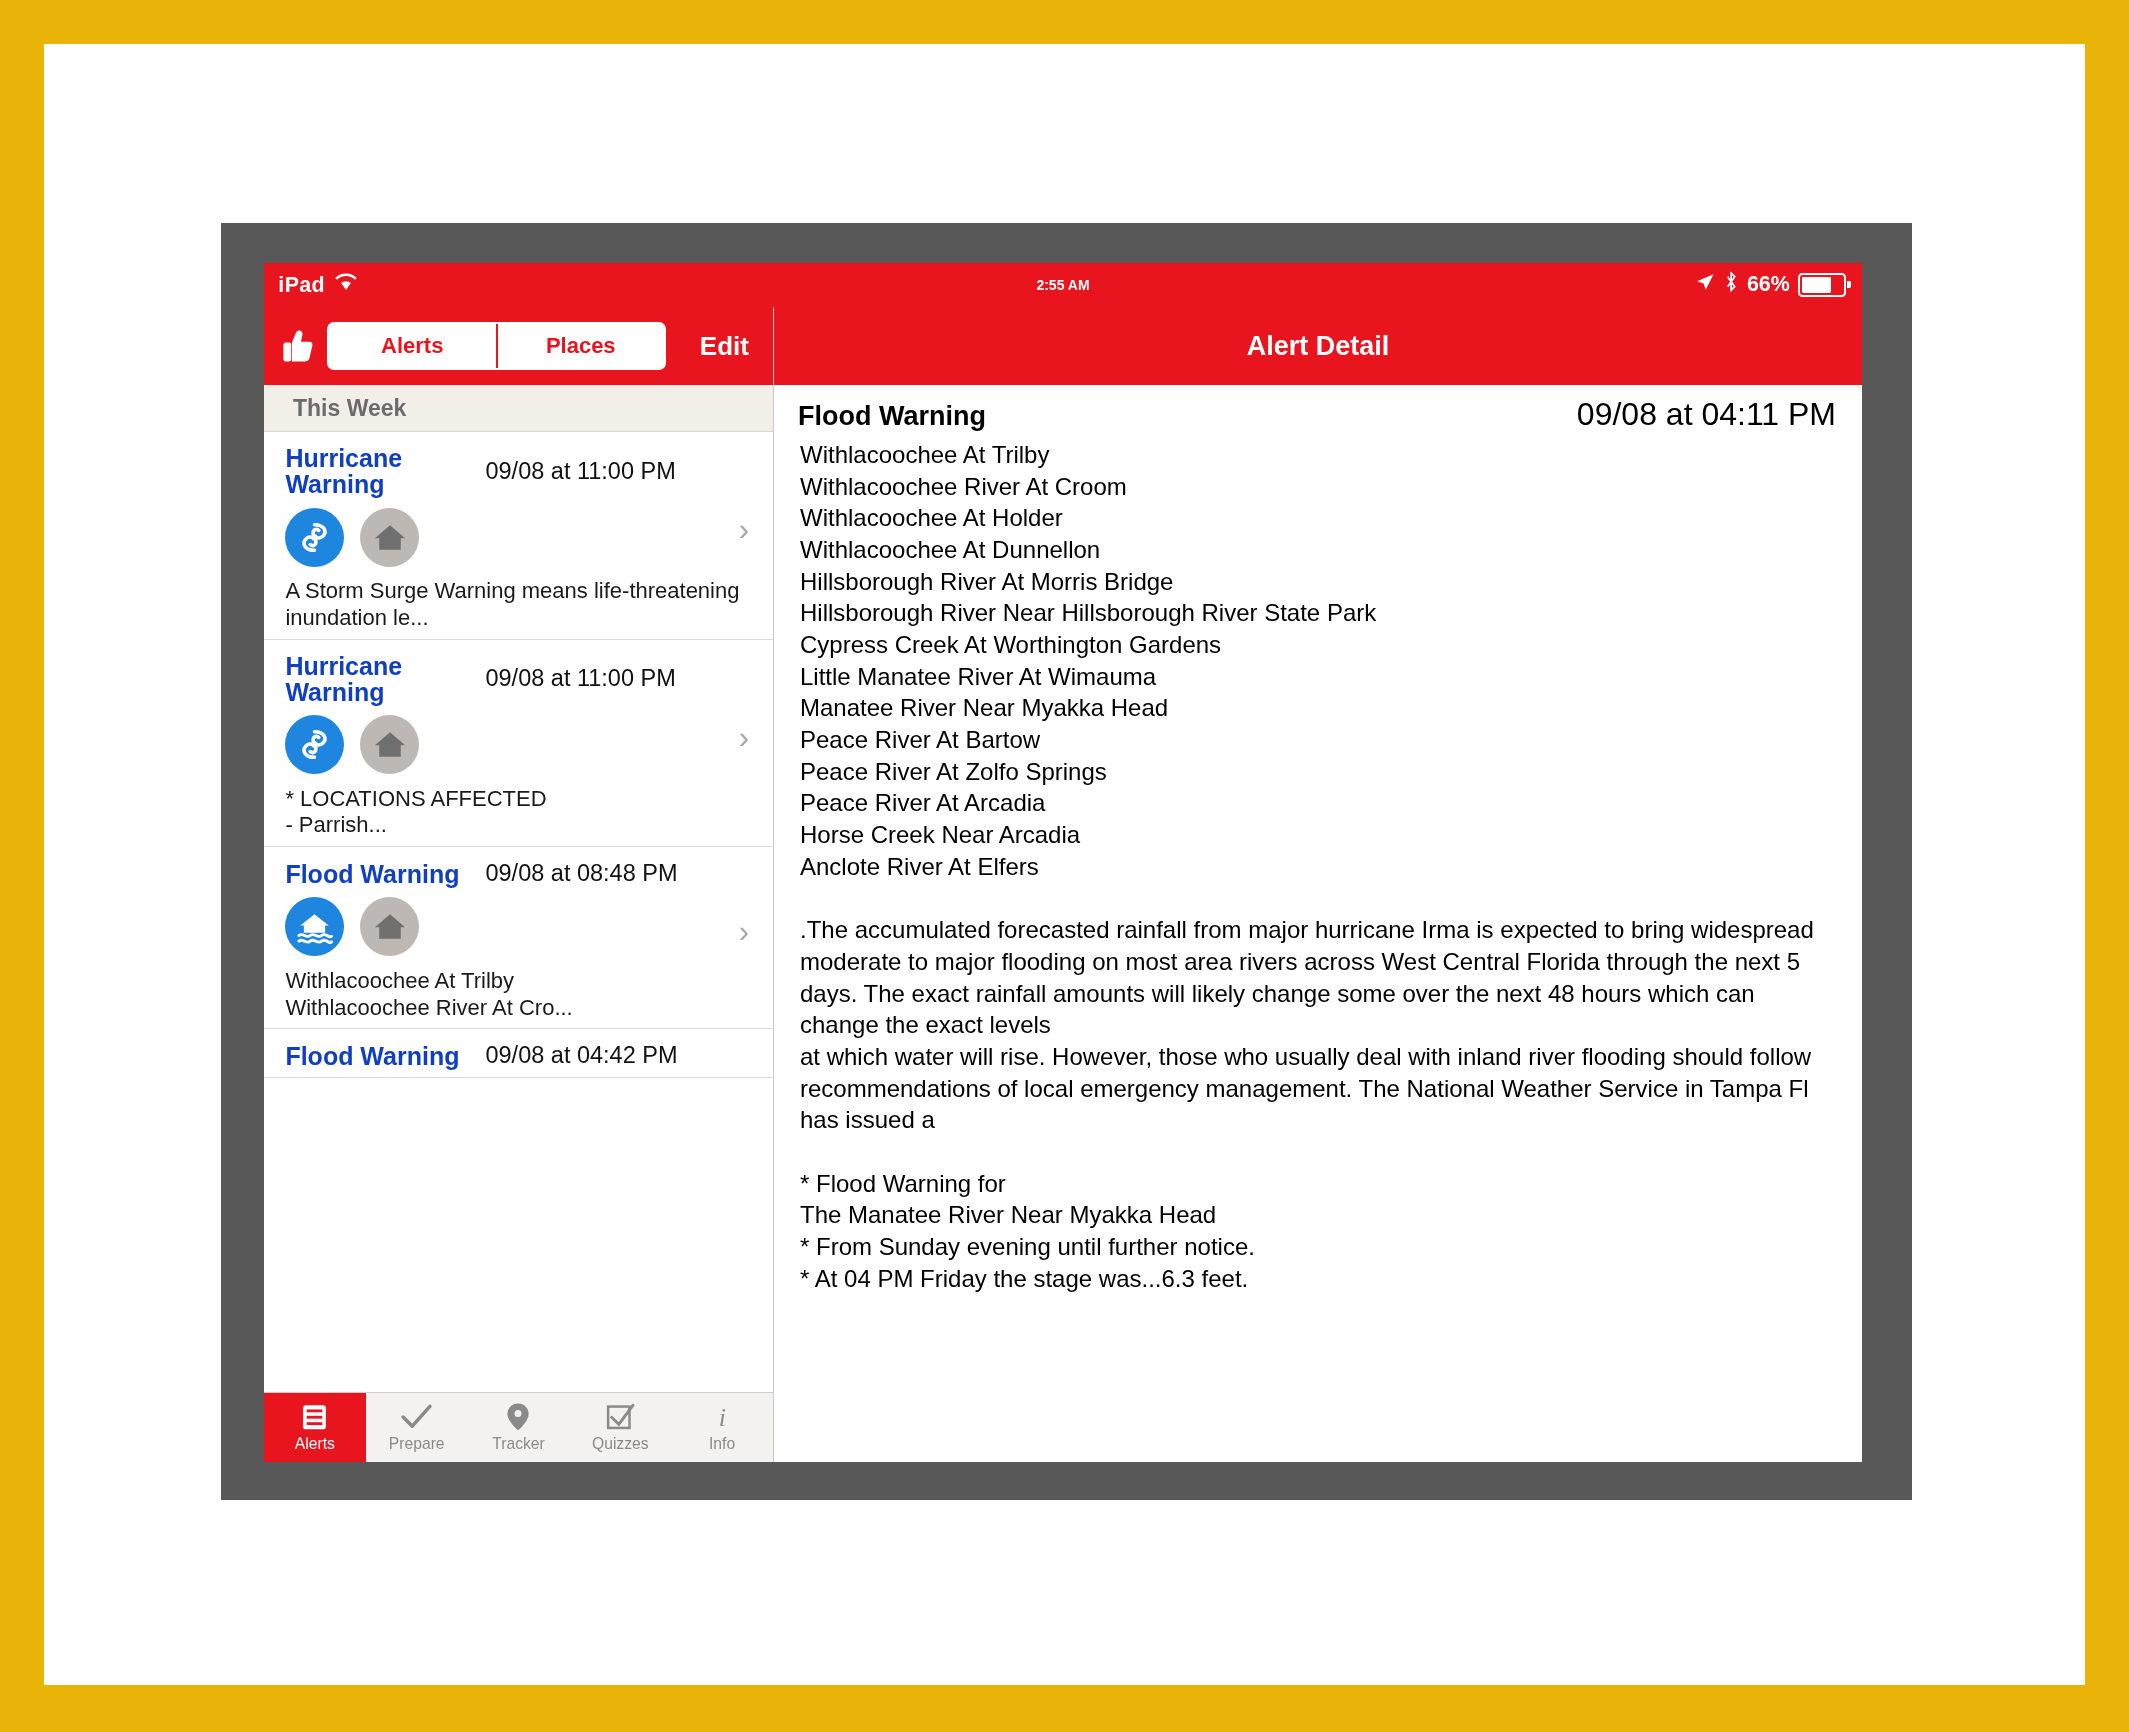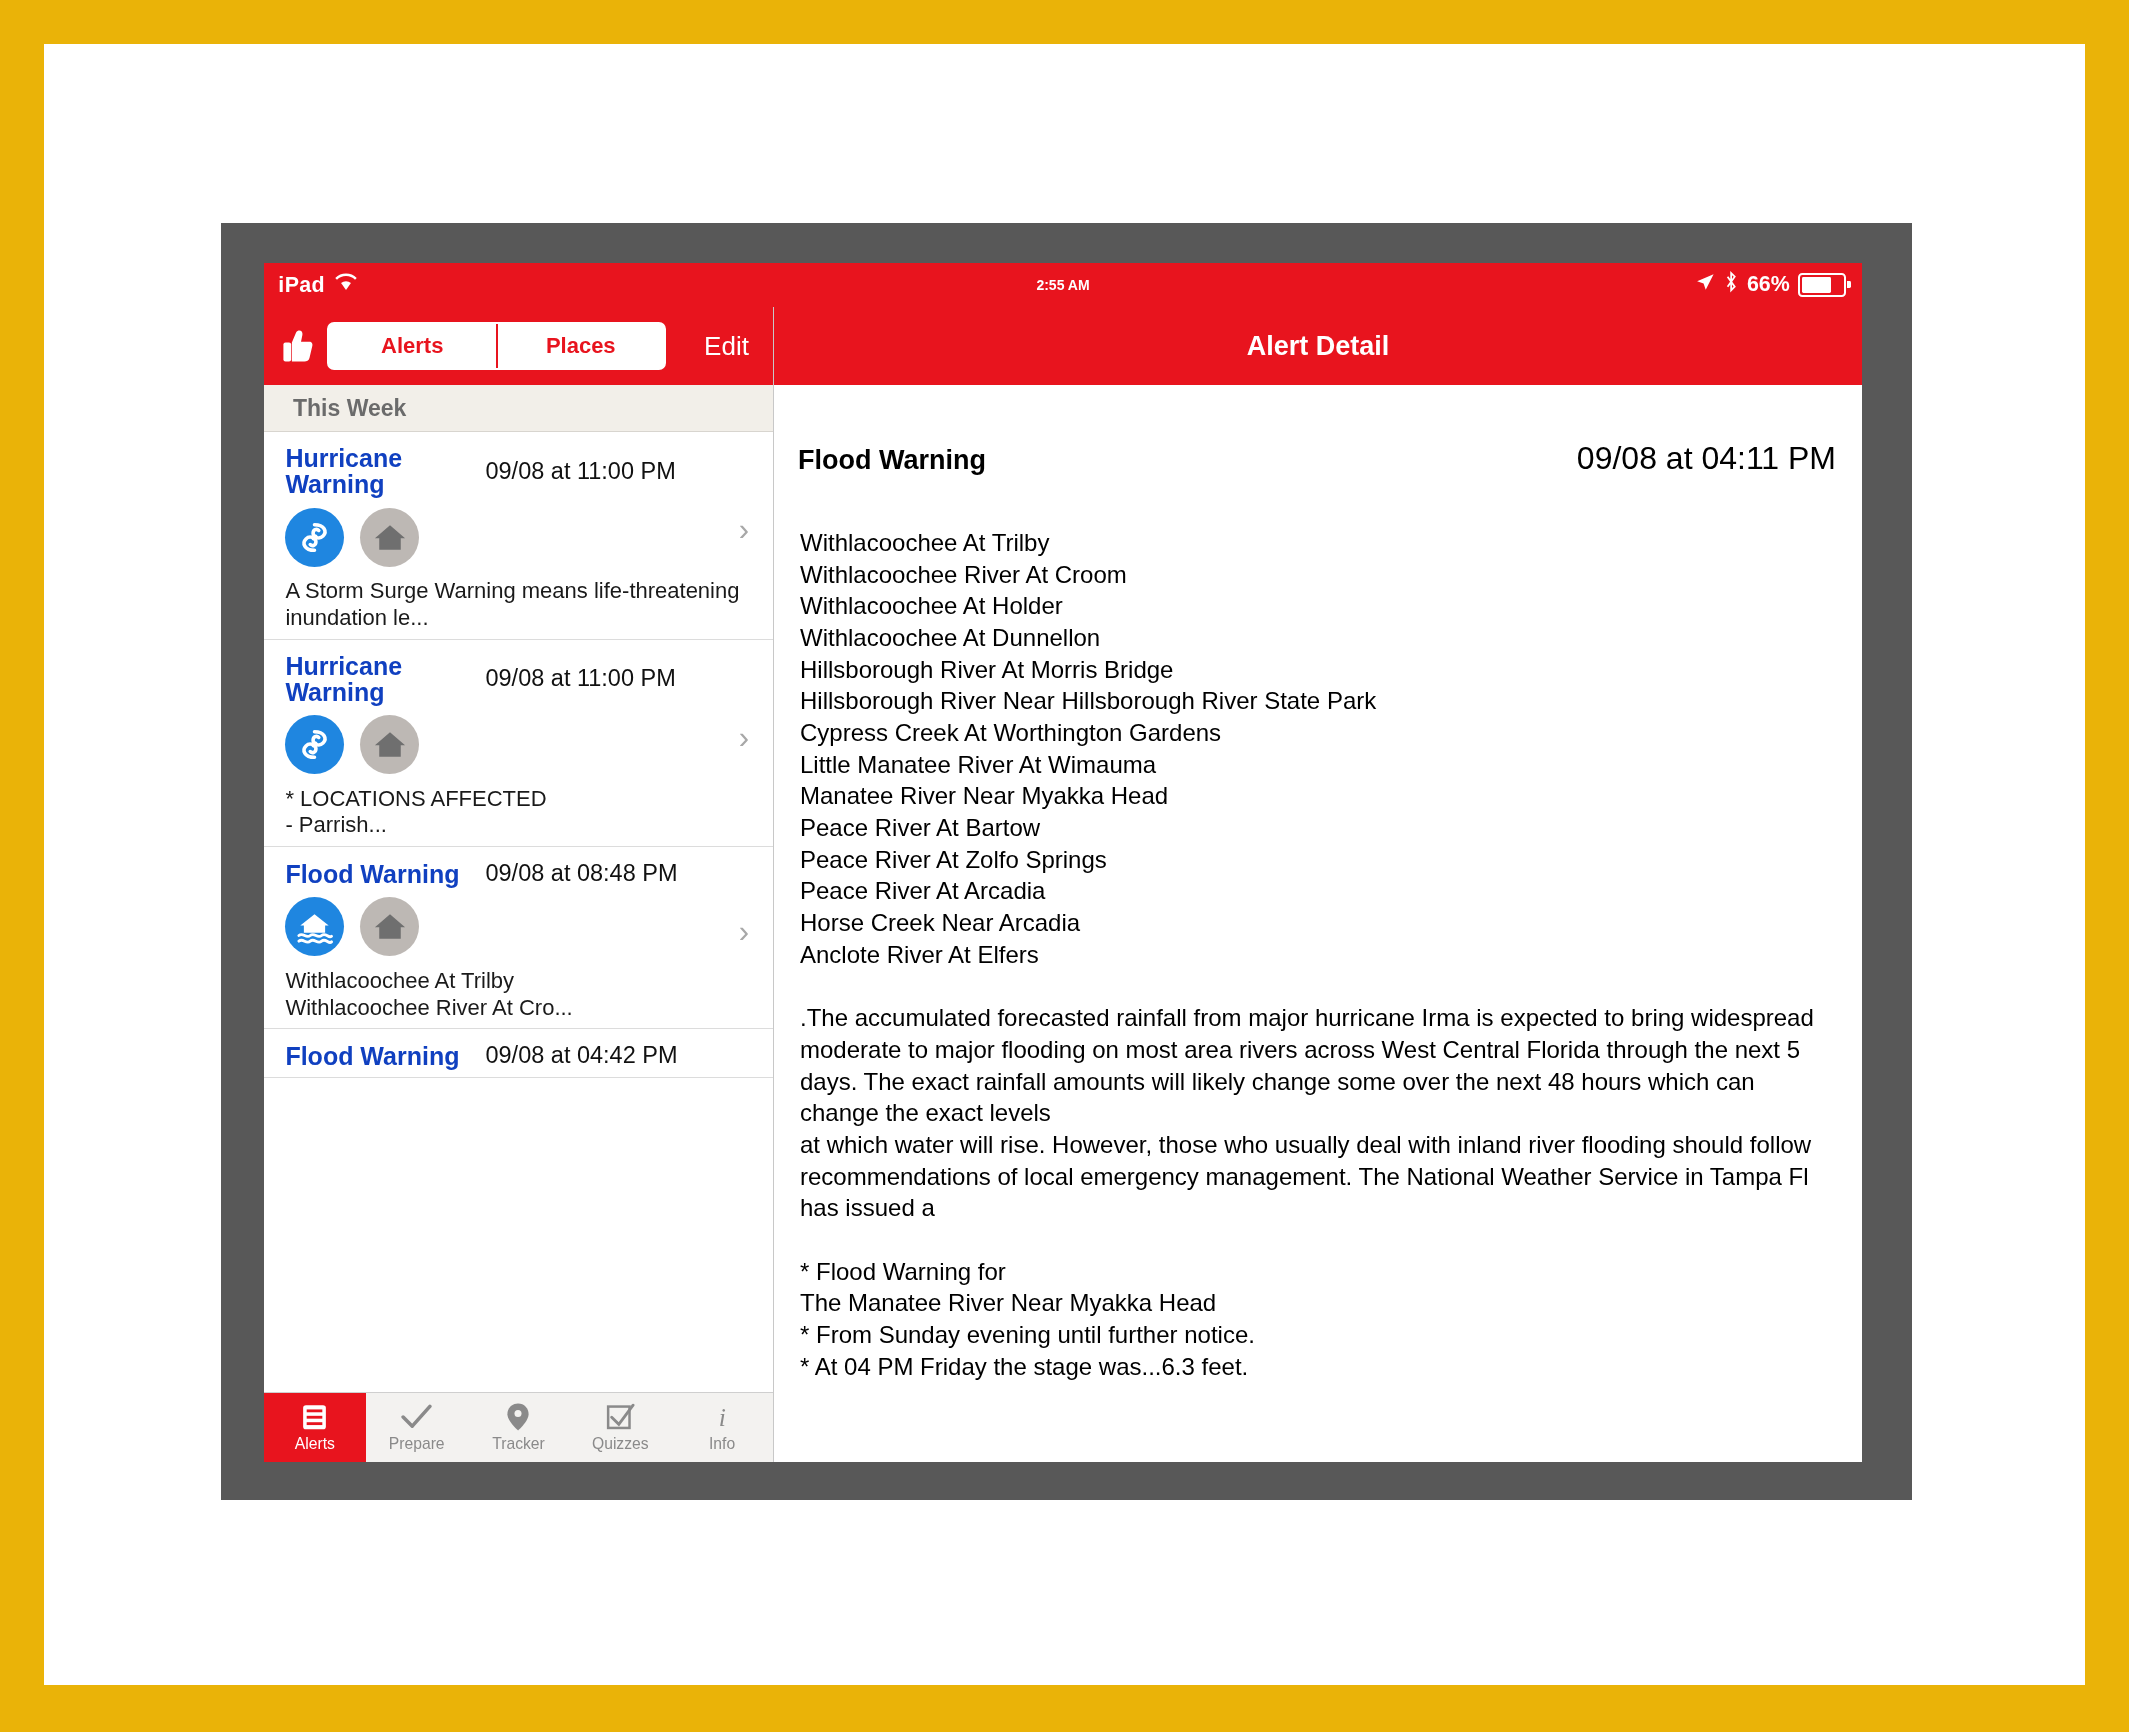--- a/index.html
+++ b/index.html
@@ -117,21 +117,20 @@
     border-right: 1.4px solid #c8c8c8;
     background: #ffffff;
     min-height: 0;
   }
   .right-pane {
     flex: 1 1 auto;
     display: flex;
     flex-direction: column;
     min-height: 0;
     background: #ffffff;
-    gap: 44px;
   }
 
   
   .left-navbar {
     height: 78px;
     background: #e8141e;
     display: flex;
     align-items: center;
     padding: 0 17px;
     gap: 13px;
@@ -161,21 +160,21 @@
     justify-content: center;
     font-size: 22px;
     font-weight: bold;
     color: #e8141e;
     background: #ffffff;
   }
   .seg-item + .seg-item { border-left: 2.1px solid #e8141e; }
   .seg-item.active { background: #ffffff; }
   .edit-btn {
     font-size: 26px;
-    font-weight: normal;
+    font-weight: bold;
     color: #ffffff;
     padding: 2.9px 7.1px;
     margin-left: auto;
   }
 
   
   .right-navbar {
     height: 78px;
     background: #e8141e;
     display: flex;

